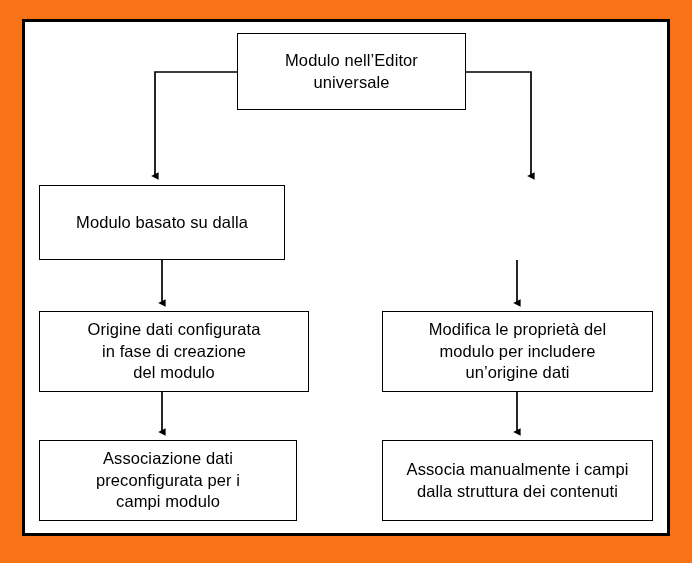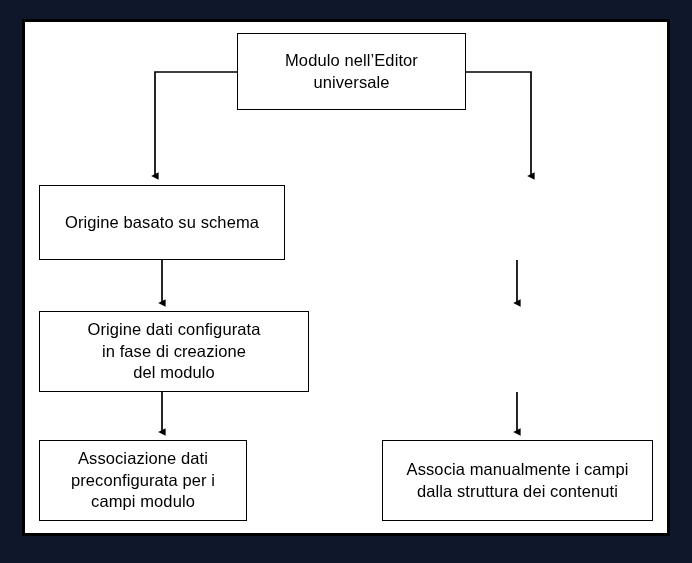--- a/index.html
+++ b/index.html
@@ -10,21 +10,21 @@
   body {
     width: 692px;
     height: 563px;
     font-family: "Liberation Sans", sans-serif;
     overflow: hidden;
   }
   #canvas {
     position: relative;
     width: 692px;
     height: 563px;
-    background: #0f172a;
+    background: #f97316;
   }
   .outer-frame {
     position: absolute;
     left: 22px;
     top: 19px;
     width: 648px;
     height: 517px;
     border: 3px solid #000000;
     box-sizing: border-box;
     background: #ffffff;
@@ -47,21 +47,21 @@
   .node .node-text {
     display: block;
     white-space: pre-line;
     padding: 0 8px;
   }
 
   
   #node-top      { left: 237px; top: 33px;  width: 229px; height: 77px; }
   #node-l1       { left: 39px;  top: 185px; width: 246px; height: 75px; }
   #node-l2       { left: 39px;  top: 311px; width: 270px; height: 81px; }
-  #node-l3       { left: 39px;  top: 440px; width: 208px; height: 81px; }
+  #node-l3       { left: 39px;  top: 440px; width: 258px; height: 81px; }
   #node-r1       { left: 382px; top: 185px; width: 271px; height: 75px; }
   #node-r2       { left: 382px; top: 311px; width: 271px; height: 81px; }
   #node-r3       { left: 382px; top: 440px; width: 271px; height: 81px; }
 
   .connectors {
     position: absolute;
     left: 0;
     top: 0;
     width: 692px;
     height: 563px;
@@ -105,31 +105,36 @@
       <path d="M517,392 L517,432" fill="none" stroke="#000000" stroke-width="1.7" marker-end="url(#arrowhead)"></path>
     </g>
   </svg>
 
   <div class="node" id="node-top">
     <span class="node-text">Modulo nell’Editor
 universale</span>
   </div>
 
   <div class="node" id="node-l1">
-    <span class="node-text">Origine basato su schema</span>
+    <span class="node-text">Modulo basato su dalla</span>
   </div>
   <div class="node" id="node-l2">
     <span class="node-text">Origine dati configurata
 in fase di creazione
 del modulo</span>
   </div>
   <div class="node" id="node-l3">
     <span class="node-text">Associazione dati
 preconfigurata per i
 campi modulo</span>
   </div>
 
+  <div class="node" id="node-r2">
+    <span class="node-text">Modifica le proprietà del
+modulo per includere
+un’origine dati</span>
+  </div>
   <div class="node" id="node-r3">
     <span class="node-text">Associa manualmente i campi
 dalla struttura dei contenuti</span>
   </div>
 
 </div>
 
 </body></html>

